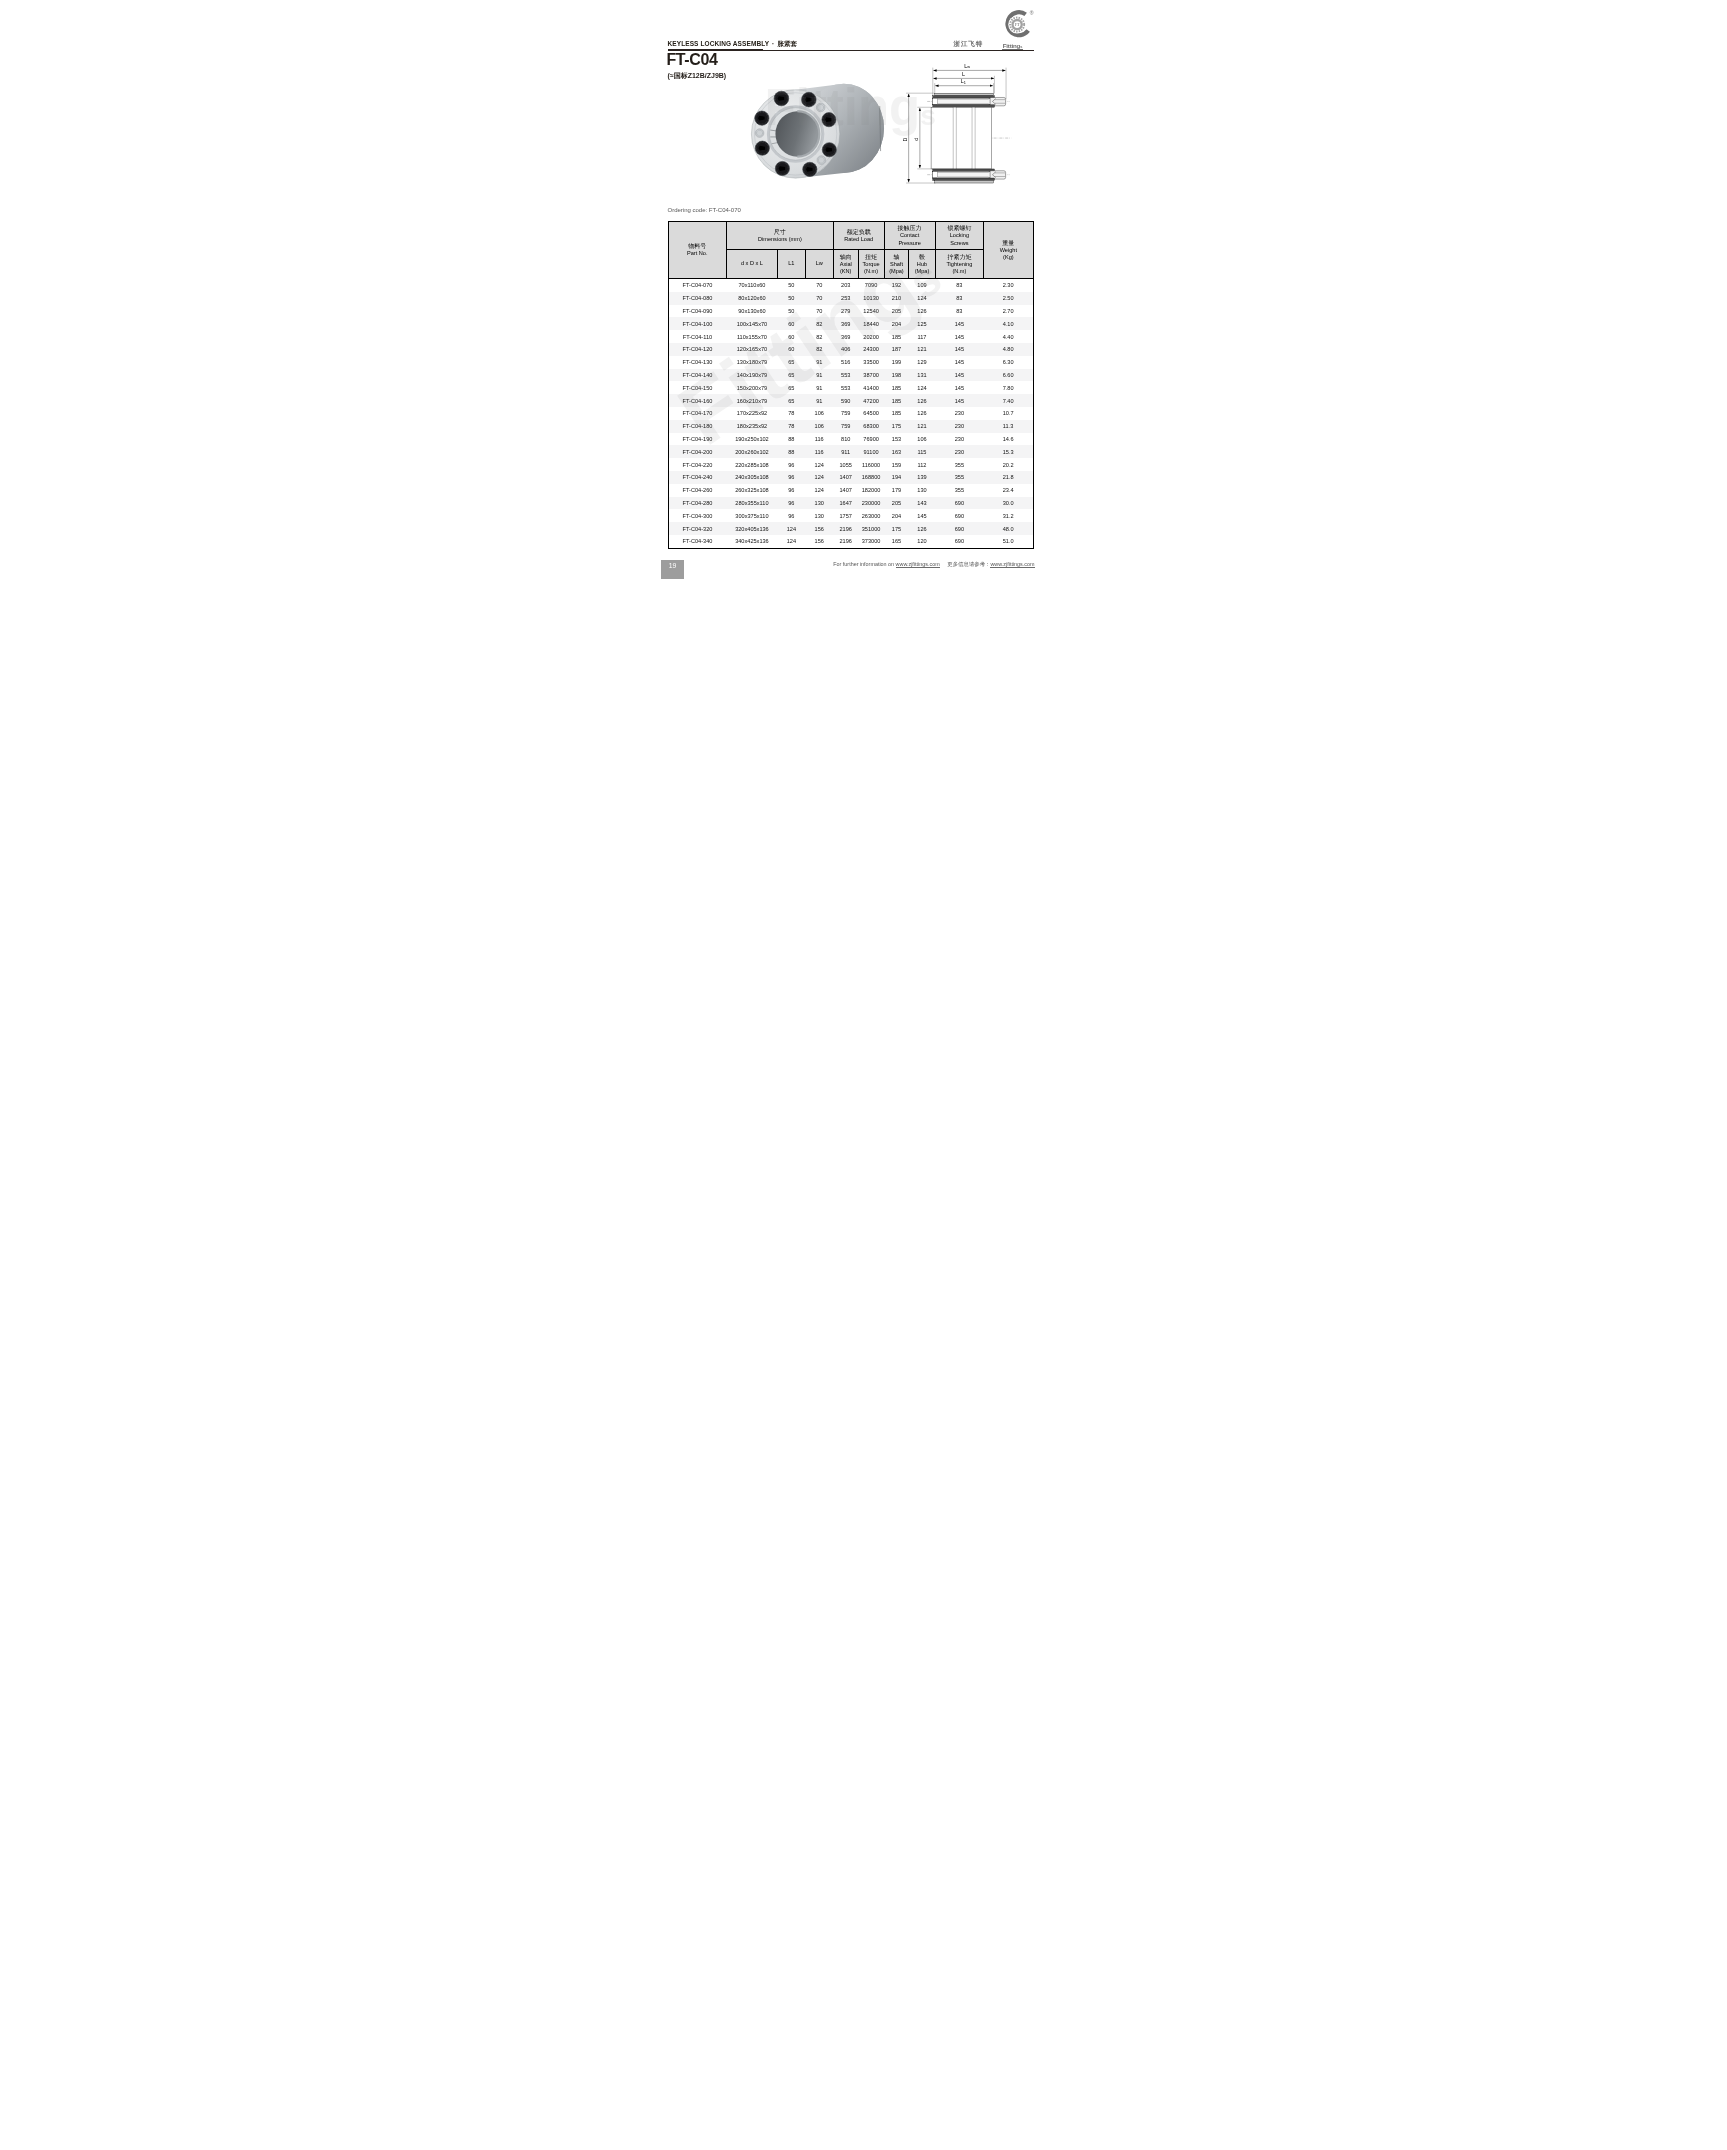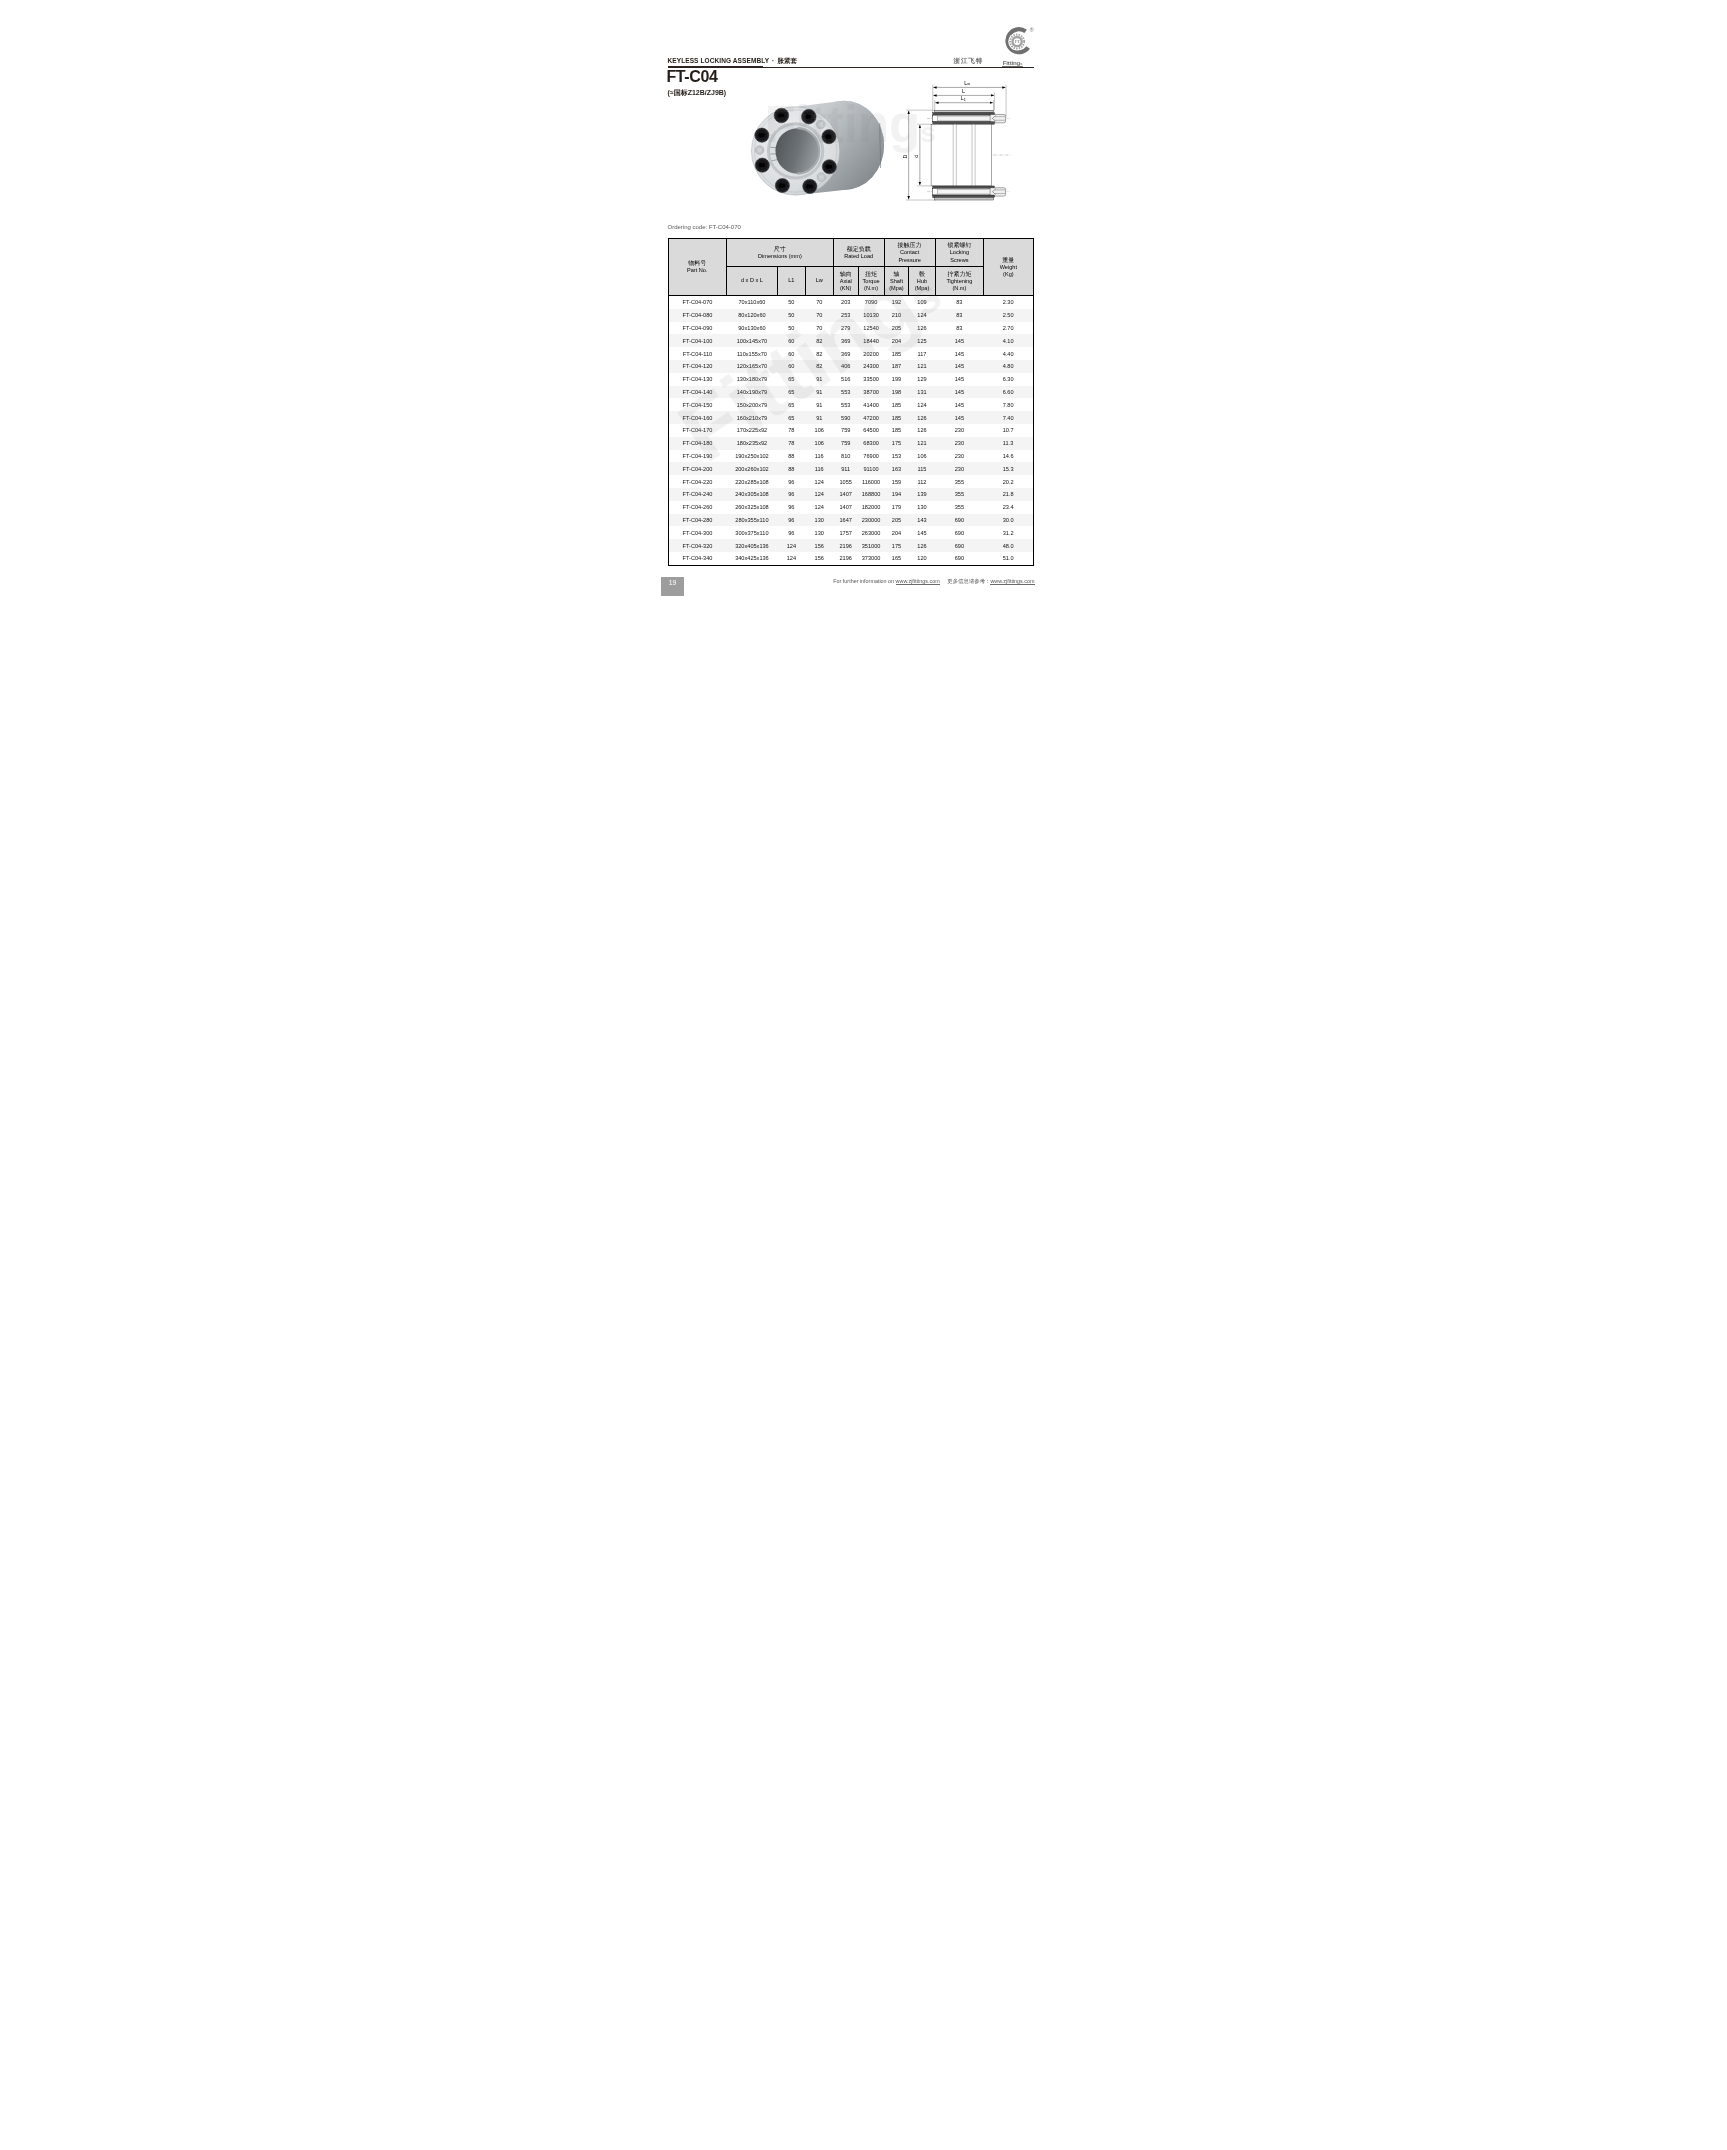--- a/index.html
+++ b/index.html
@@ -1,17 +1,17 @@
 <!DOCTYPE html>
 <html style="font-size:6.9px"><head>
 <meta charset="utf-8">
 <style>
   html,body{margin:0;padding:0;background:#ffffff;}
   body{font-family:"Liberation Sans","DejaVu Sans",sans-serif;}
-  .page{position:relative;width:432px;height:579px;margin:17px auto;background:#fff;overflow:hidden;}
+  .page{position:relative;width:432px;height:579px;margin:0 auto;background:#fff;overflow:hidden;}
 
   
   .page-header{position:absolute;left:20px;top:40px;font-size:6.5px;font-weight:700;color:#262019;letter-spacing:0.1px;white-space:nowrap;}
   .page-header .dot{margin:0 3px;font-weight:700;}
   .brand-zh{position:absolute;left:306px;top:40px;font-size:6.5px;font-weight:600;color:#6a6a6a;letter-spacing:0.9px;}
   .logo{position:absolute;left:353px;top:10.3px;width:34px;height:40px;}
   .wordmark{position:absolute;left:1.3px;bottom:0;font-size:6.2px;font-weight:800;color:#6d6d6d;letter-spacing:-0.2px;border-bottom:0.9px solid #6d6d6d;padding:0 0.9px 0.4px 0.9px;line-height:1;}
   .wordmark .wm-s{font-size:3.9px;font-weight:800;}
   .rule{position:absolute;left:20px;top:49px;width:366px;height:2.6px;}
   .rule .thick{position:absolute;left:0;top:0;width:95px;height:2.2px;background:#2b2320;}

